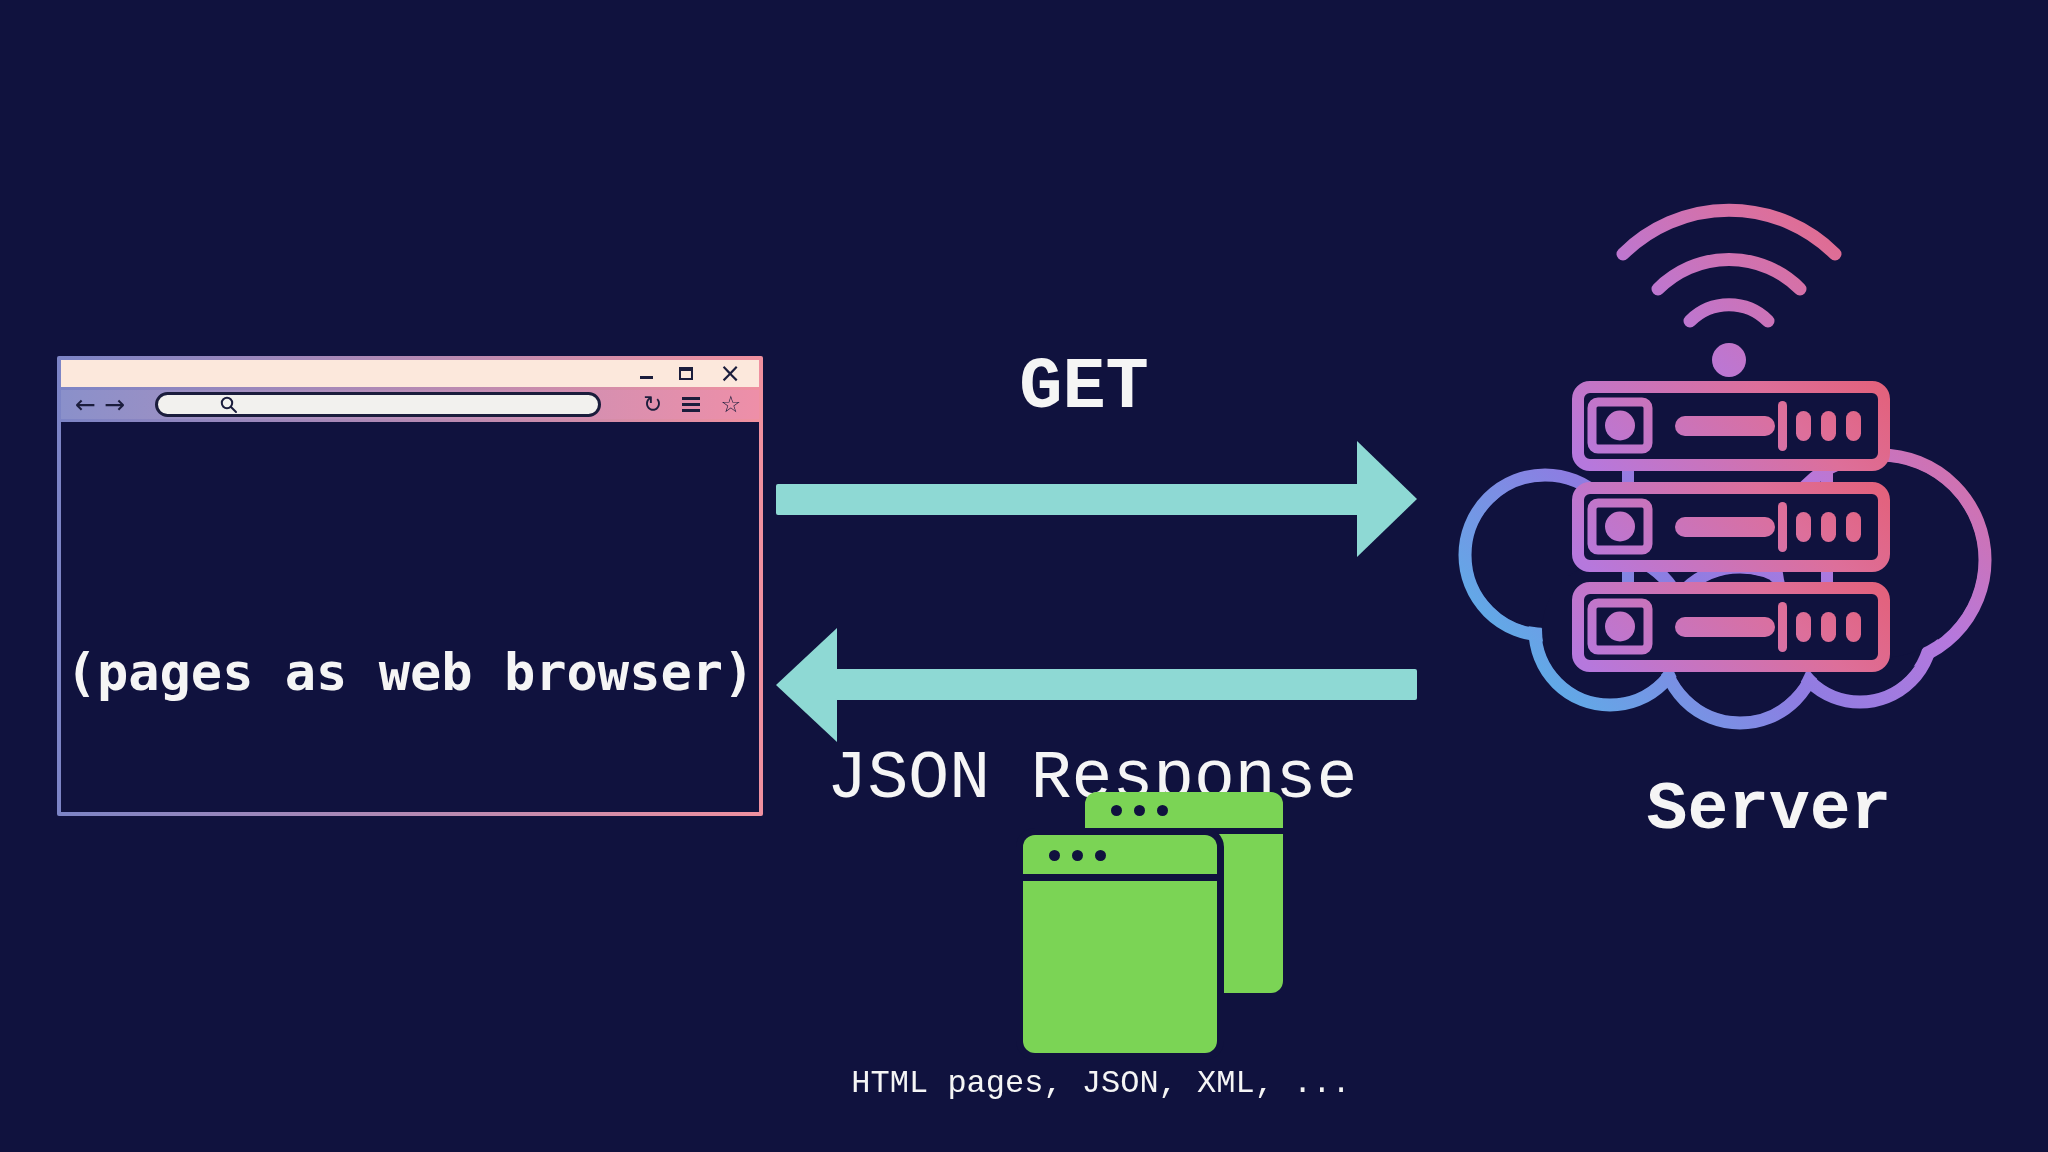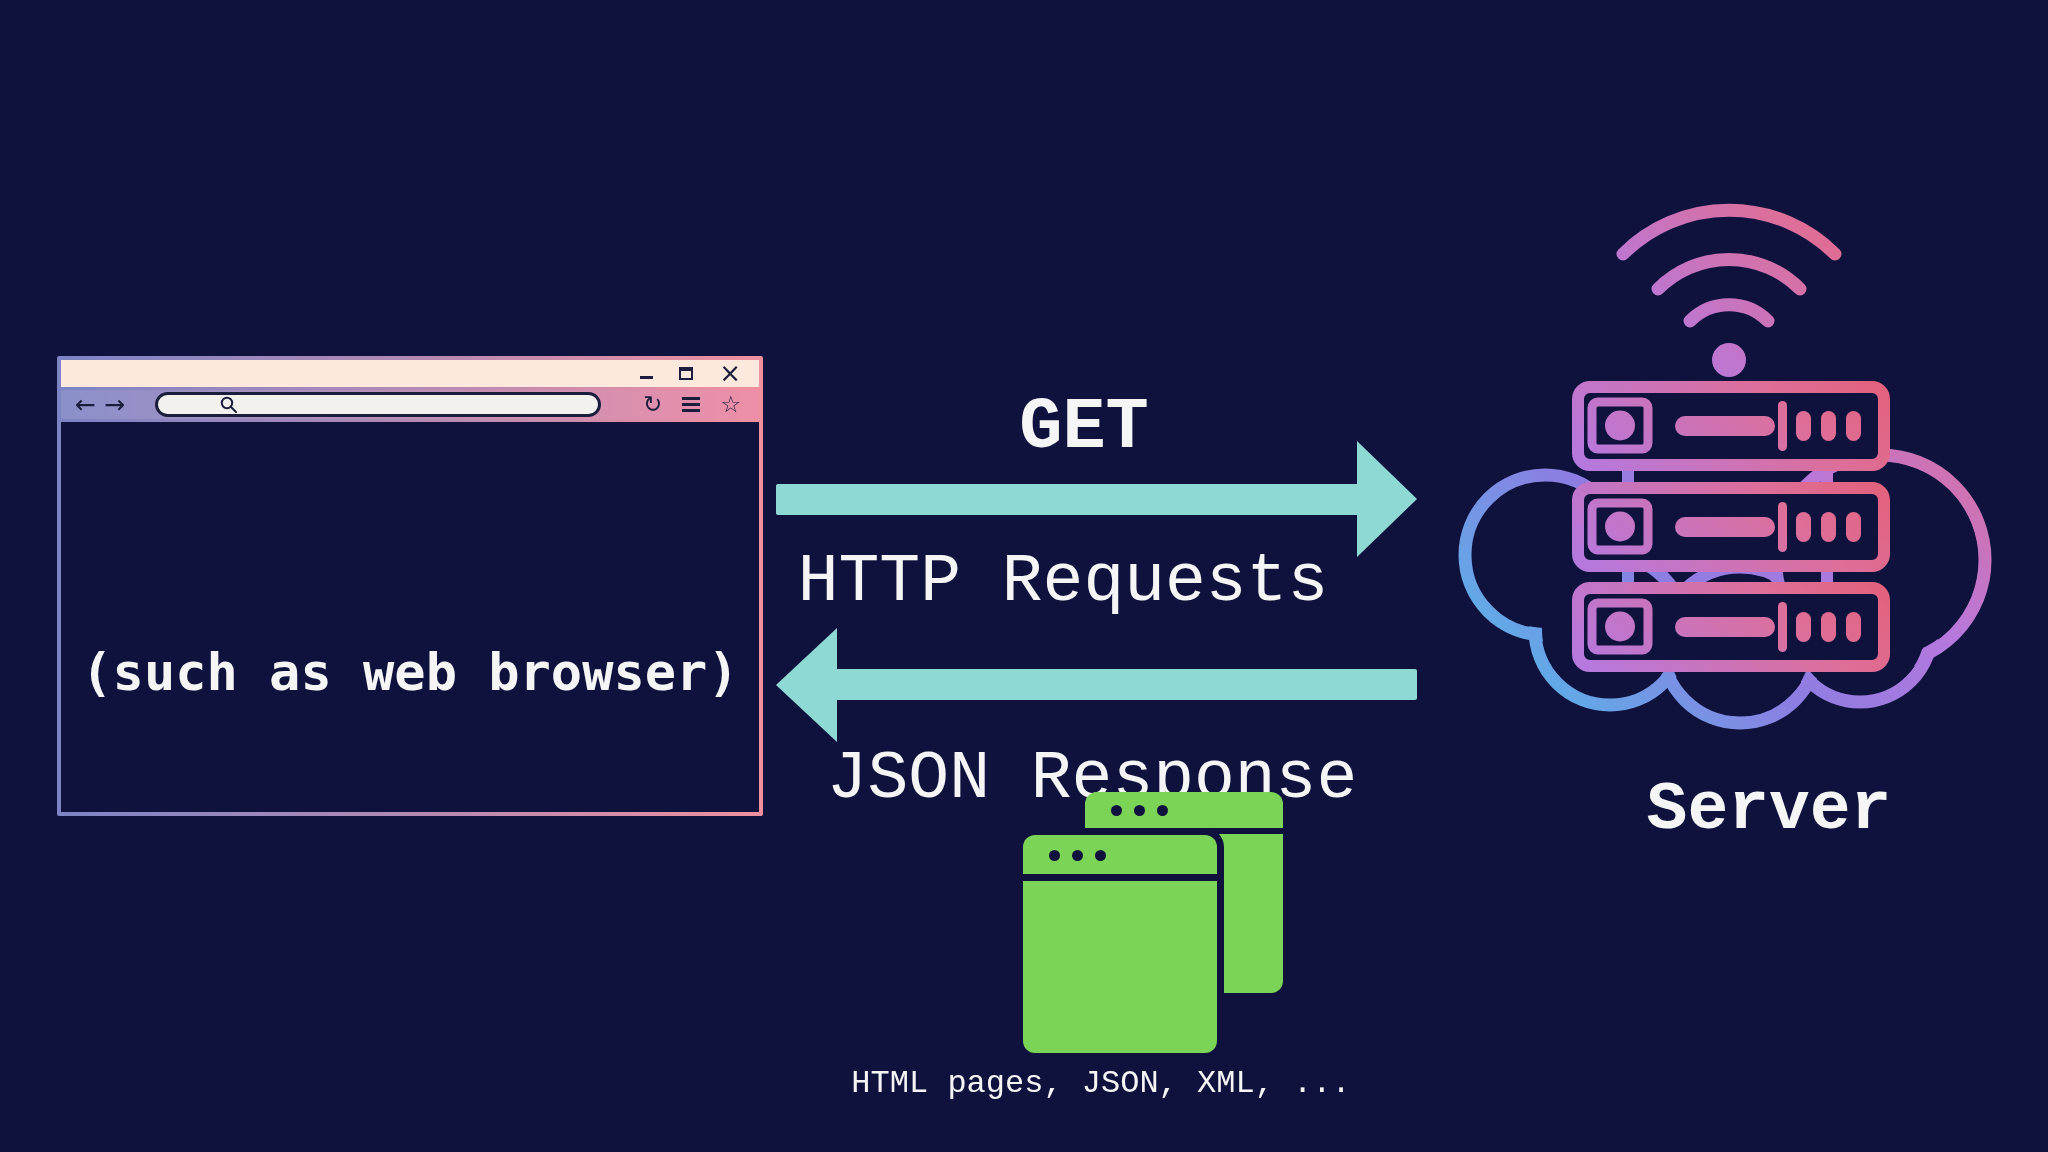--- a/index.html
+++ b/index.html
@@ -40,21 +40,21 @@
   .shaft { background:#8ed9d4; border-radius:2px; }
   #req-shaft { left:776px; top:484px; width:584px; height:31px; }
   #req-head  { left:1357px; top:441px; width:0; height:0;
     border-top:58px solid transparent; border-bottom:58px solid transparent;
     border-left:60px solid #8ed9d4; }
   #resp-shaft { left:835px; top:669px; width:582px; height:31px; }
   #resp-head  { left:776px; top:628px; width:0; height:0;
     border-top:57px solid transparent; border-bottom:57px solid transparent;
     border-right:61px solid #8ed9d4; }
 
-  #get-label      { left:884px; top:352px; width:400px; font-size:72px; font-weight:bold;margin-top:40px; }
+  #get-label      { left:884px; top:352px; width:400px; font-size:72px; font-weight:bold; }
   #request-label  { left:763px; top:548px; width:600px; font-size:68px; }
   #response-label { left:792px; top:745px; width:600px; font-size:68px; }
 
   
   .gwin { position:absolute; display:flex; flex-direction:column; gap:6px; }
   .gwin .bar  { background:#7bd455; border-radius:12px 12px 0 0; display:flex; align-items:center; flex:0 0 auto; }
   .gwin .bod  { background:#7bd455; border-radius:0 0 12px 12px; flex:1 1 auto; }
   .gwin .dots { display:flex; gap:12px; margin-left:26px; }
   .gwin .dots i { width:11px; height:11px; border-radius:50%; background:#10123e; }
   #gwin-back  { left:1085px; top:792px; width:198px; height:201px; }
@@ -92,28 +92,27 @@
         <span class="tool-glyph">↻</span>
         <span id="menu-icon">
             <i></i>
             <i></i>
             <i></i>
           </span>
         <span class="tool-glyph">☆</span>
       </div>
     </div>
     <div id="window-body">
-      <div id="client-sublabel" class="txt dmono">(such as web browser)</div>
+      <div id="client-sublabel" class="txt dmono">(pages as web browser)</div>
     </div>
   </div>
 
   <div id="get-label" class="abs txt mono">GET</div>
   <div id="req-shaft" class="abs shaft"></div>
   <div id="req-head" class="abs"></div>
-  <div id="request-label" class="abs txt mono">HTTP Requests</div>
 
   <div id="resp-head" class="abs"></div>
   <div id="resp-shaft" class="abs shaft"></div>
   <div id="response-label" class="abs txt mono">JSON Response</div>
 
   <div id="gwin-back" class="gwin">
     <div class="bar">
         <span class="dots">
           <i></i>
           <i></i>

